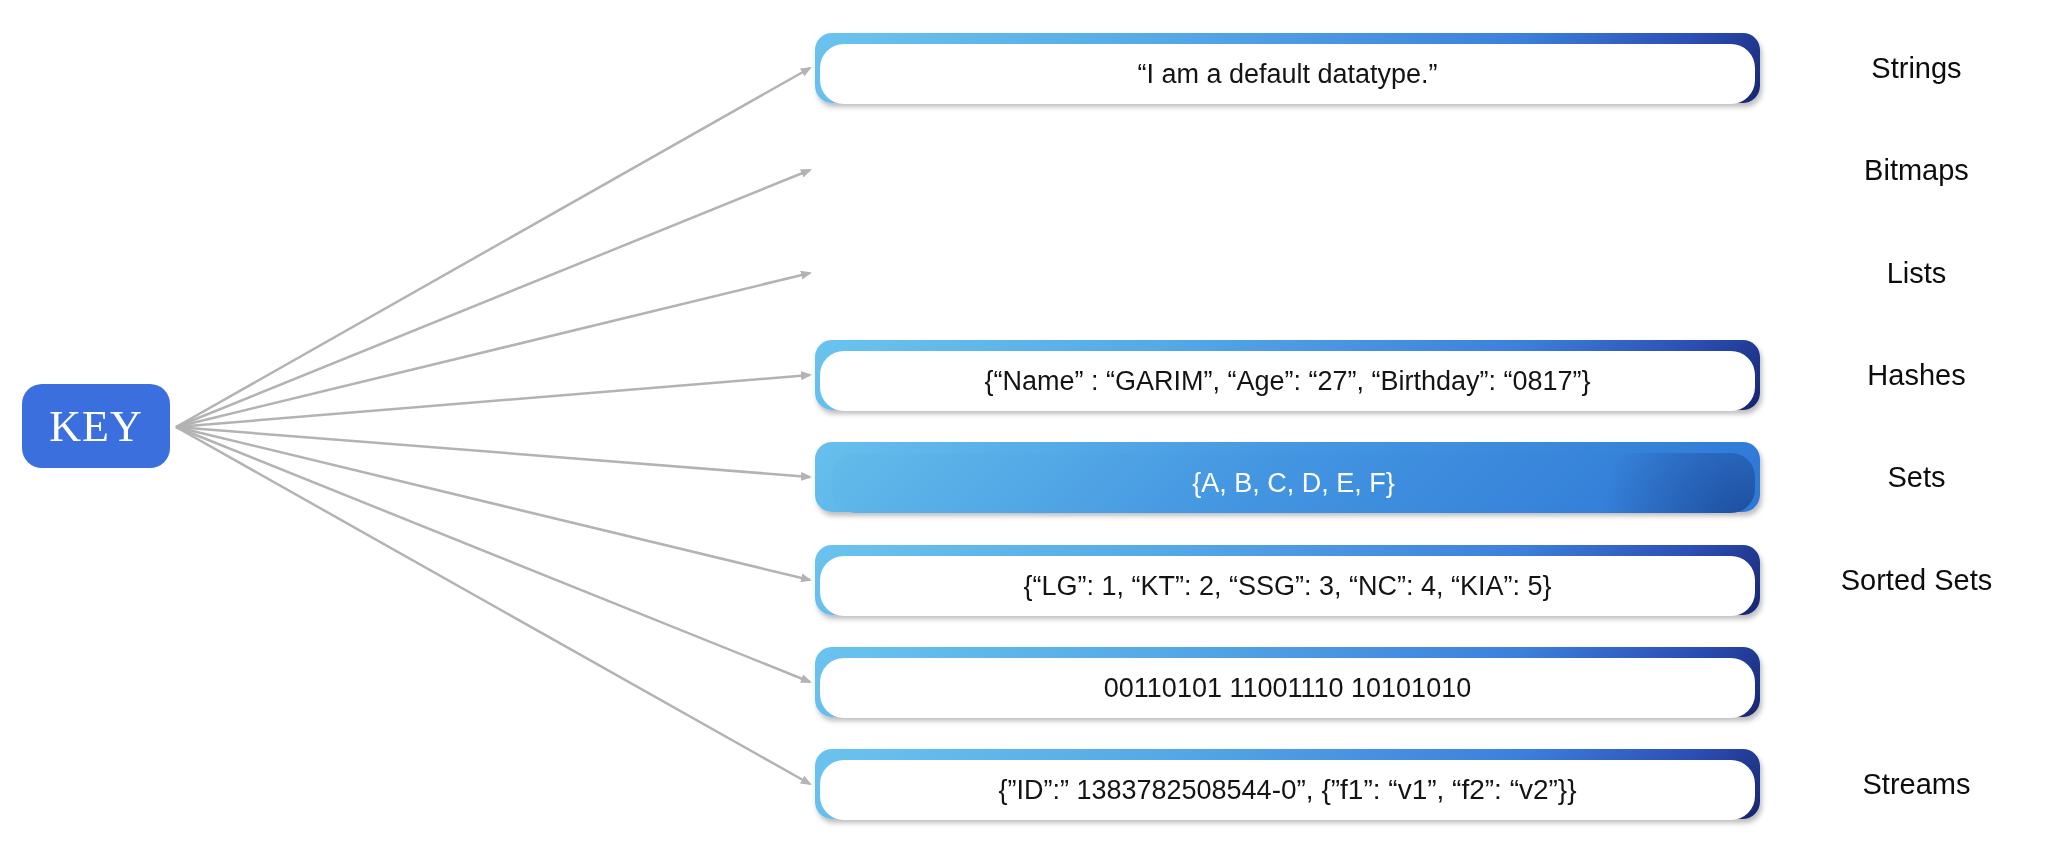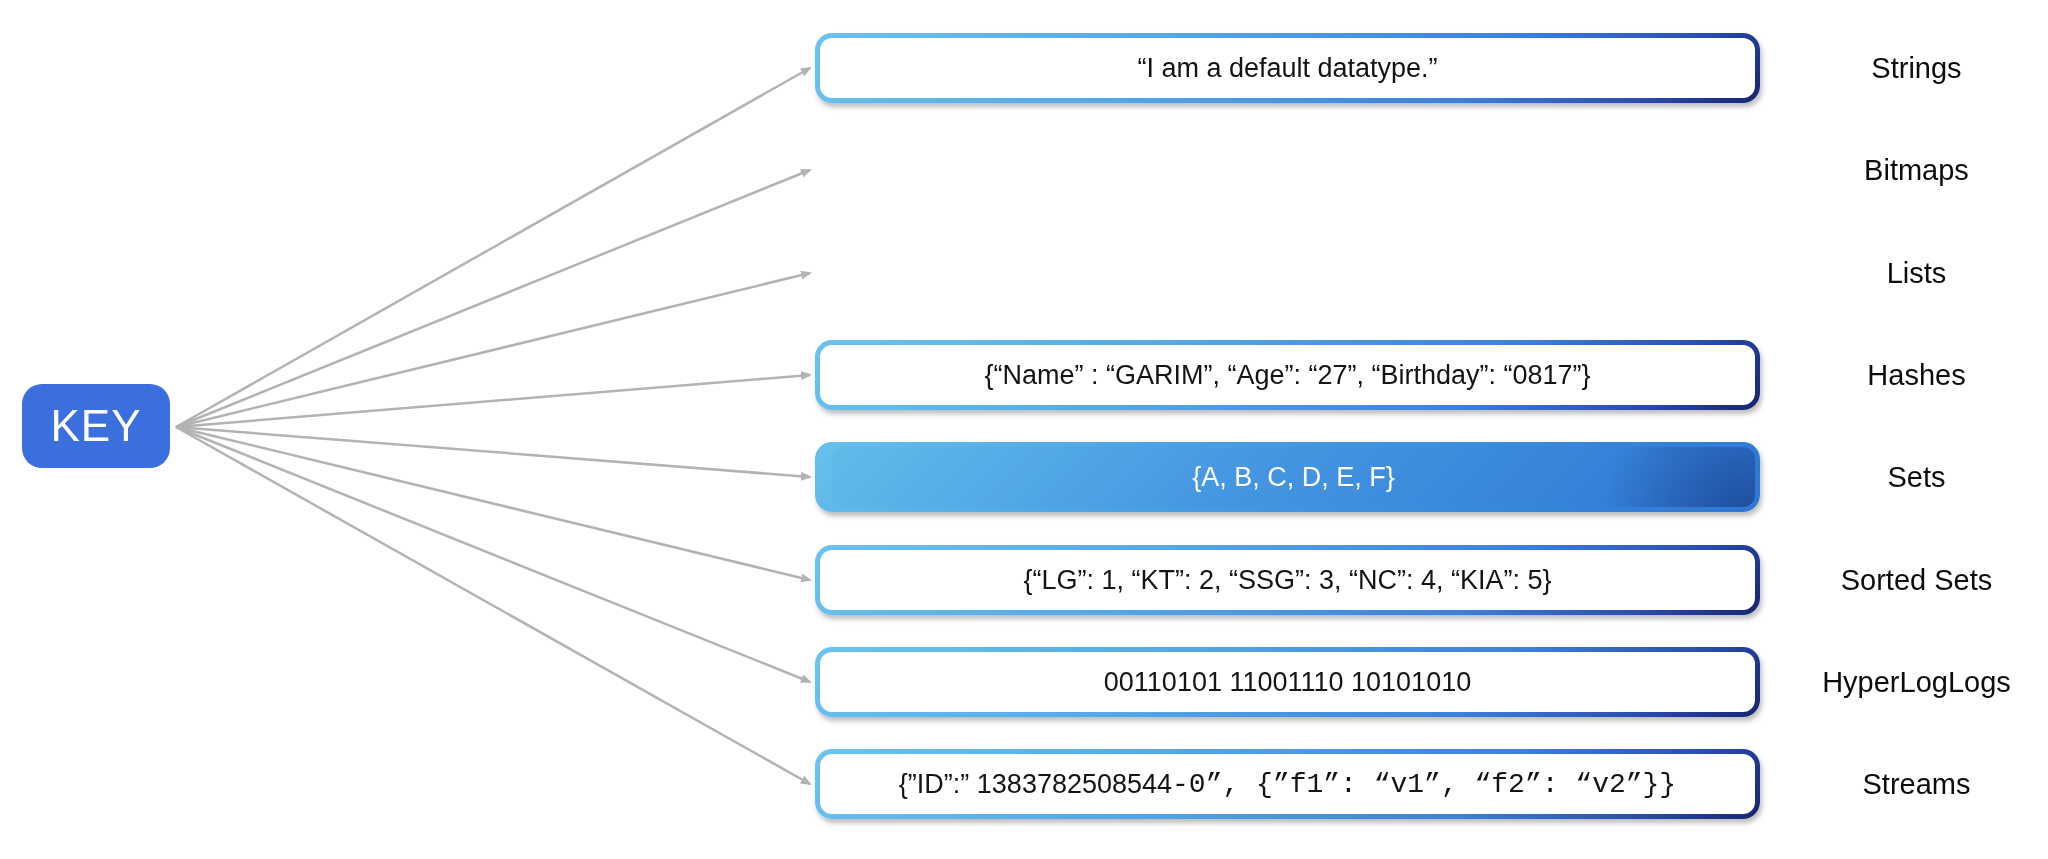--- a/index.html
+++ b/index.html
@@ -18,52 +18,54 @@
   .key-node {
     position:absolute;
     left:22px; top:384px;
     width:148px; height:84px;
     background:#3c6fde;
     border-radius:20px;
     display:flex; align-items:center; justify-content:center;
     color:#ffffff;
     font-size:44px;
     letter-spacing:1px;
+    font-family:Liberation Serif, serif;
   }
   .row { position:absolute; left:0; width:2048px; height:70px; }
   .box {
     position:absolute;
     left:815px; top:0;
     width:945px; height:70px;
     box-sizing:border-box;
     padding:5px;
     border-radius:17px;
     background: linear-gradient(135deg, #6ac4ee 0%, #55a9e6 35%, #3d80dc 70%, #2a4cb0 88%, #16246e 100%);
     box-shadow: 2px 4px 5px rgba(110,110,110,0.45);
   }
   .box-inner {
     width:100%; height:100%;
     background:#ffffff;
-    border-radius:12px;
+    border-radius:24px;
     display:flex; align-items:center; justify-content:center;
     font-size:27px;
     color:#141414;
     white-space:nowrap;
+    margin-top:6px;
   }
   .row.filled .box {
     background: linear-gradient(135deg, #67c0ec 0%, #459ae2 45%, #2e77d6 100%);
     padding-left: 17px;
   }
   .row.filled .box-inner {
     background:
       radial-gradient(circle at 99% 120%, rgba(16,42,110,0.55) 0%, rgba(16,42,110,0.0) 16%),
       linear-gradient(135deg, #62bbea 0%, #4496e1 45%, #2e77d6 100%);
     color:#ffffff;
   }
-  .val.serif { font-family:Liberation Mono, monospace; font-size:28px; }
+  .val.serif { font-family:Liberation Sans, sans-serif; font-size:28px; }
   .val.serif:empty { display:none; }
   .label {
     position:absolute;
     left:1785px; top:0;
     width:263px; height:70px;
     display:flex; align-items:center; justify-content:center;
     font-size:29px;
     color:#0d0d0d;
     white-space:nowrap;
     text-align:center;
@@ -133,21 +135,20 @@
       </div>
     </div>
     <div class="label">Sorted Sets</div>
   </div>
       <div class="row" style="top: 647px;">
     <div class="box">
       <div class="box-inner">
         <span class="val">00110101 11001110 10101010</span>
       </div>
     </div>
-    <div class="label">HyperLogLogs</div>
   </div>
       <div class="row" style="top: 749px;">
     <div class="box">
       <div class="box-inner">
         <span class="val">{”ID”:” 1383782508544</span>
             <span class="val serif"> -0”,  {”f1”: “v1”, “f2”: “v2”}}</span>
       </div>
     </div>
     <div class="label">Streams</div>
   </div>

